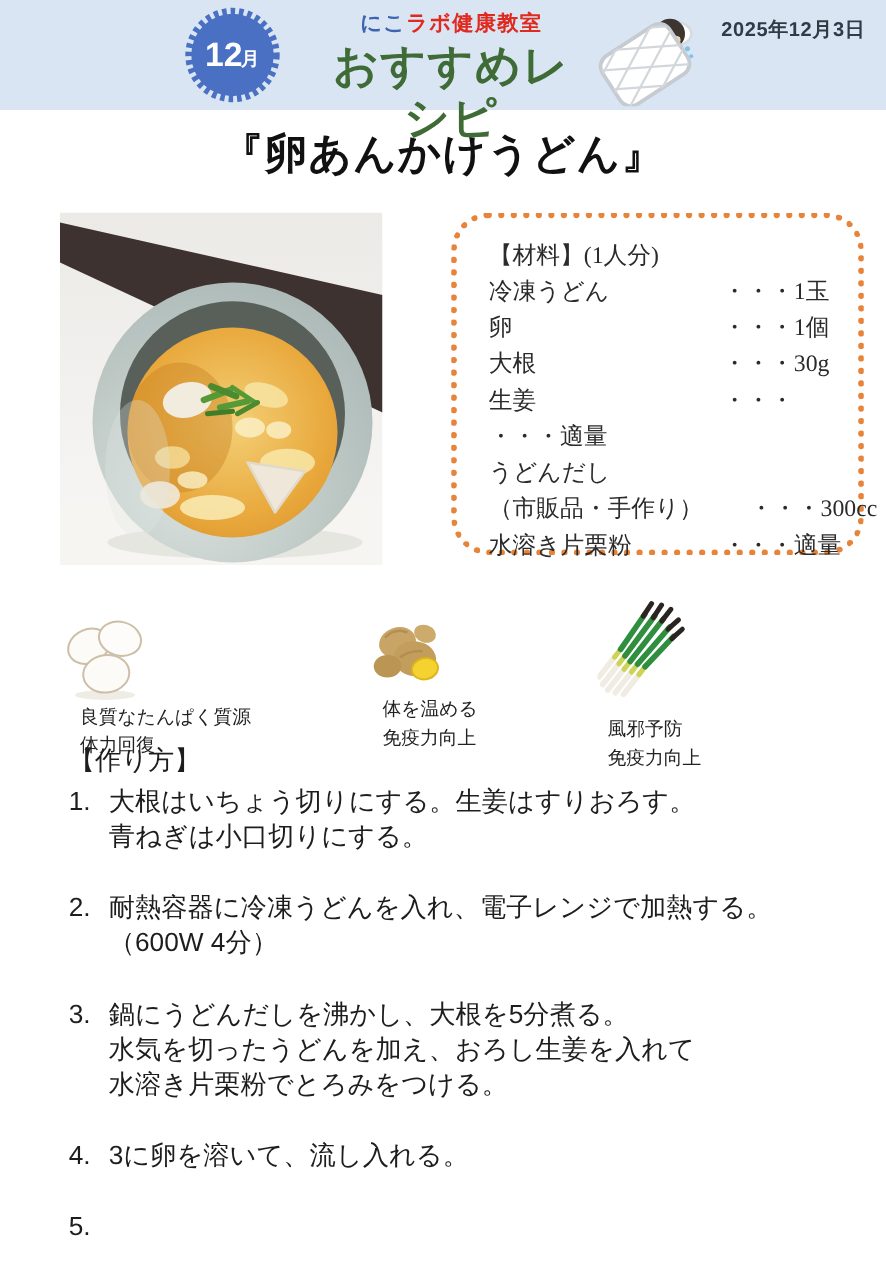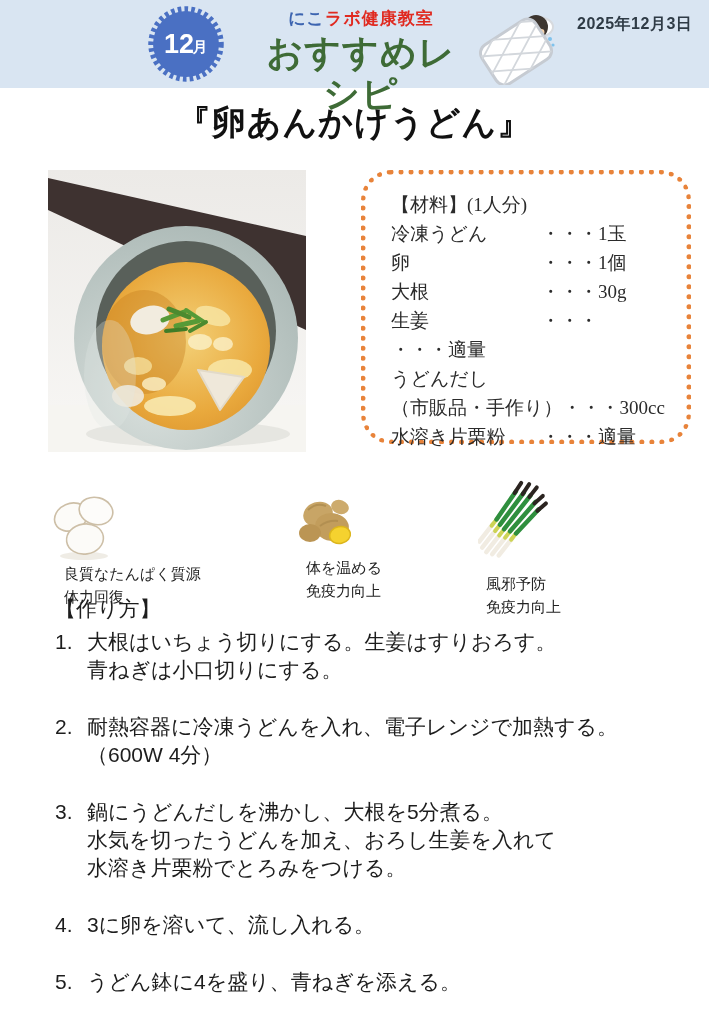--- a/index.html
+++ b/index.html
@@ -23,21 +23,21 @@
          font-size:34px;font-weight:800;color:#111;letter-spacing:1px;}
 
   
   .photo{position:absolute;left:48px;top:170px;width:258px;height:282px;}
 
   
   .ing-box{position:absolute;left:361px;top:170px;width:330px;height:274px;
            border:5px dotted #e8833a;border-radius:30px;box-sizing:border-box;
            padding:15px 8px 0 25px;font-size:19px;line-height:29px;color:#2b2b2b;font-family:Liberation Serif, serif;}
   .ing-head{font-weight:400;}
-  .ing-row{display:flex;}
+  .ing-row{display:flex;gap:37px;}
   .ing-name{flex:0 0 auto;min-width:150px;}
   .ing-amt{flex:0 0 auto;white-space:nowrap;}
 
   
   .benefit{position:absolute;display:flex;align-items:flex-start;flex-direction:column;}
   .benefit-text{font-size:15px;line-height:23px;color:#222;}
   .b1{left:50px;top:488px;}
   .b2{left:296px;top:490px;}
   .b3{left:478px;top:478px;}
   .b1 .benefit-text{margin-left:14px;}
@@ -292,19 +292,16 @@
 
     <div class="step">
       <div class="step-num">4.</div>
       <div class="step-lines">
         <div>3に卵を溶いて、流し入れる。</div>
       </div>
     </div>
 
     <div class="step">
       <div class="step-num">5.</div>
-      <div class="step-lines">
-        <div>うどん鉢に4を盛り、青ねぎを添える。</div>
-      </div>
     </div>
   </div>
 
 </div>
 
 </body></html>

